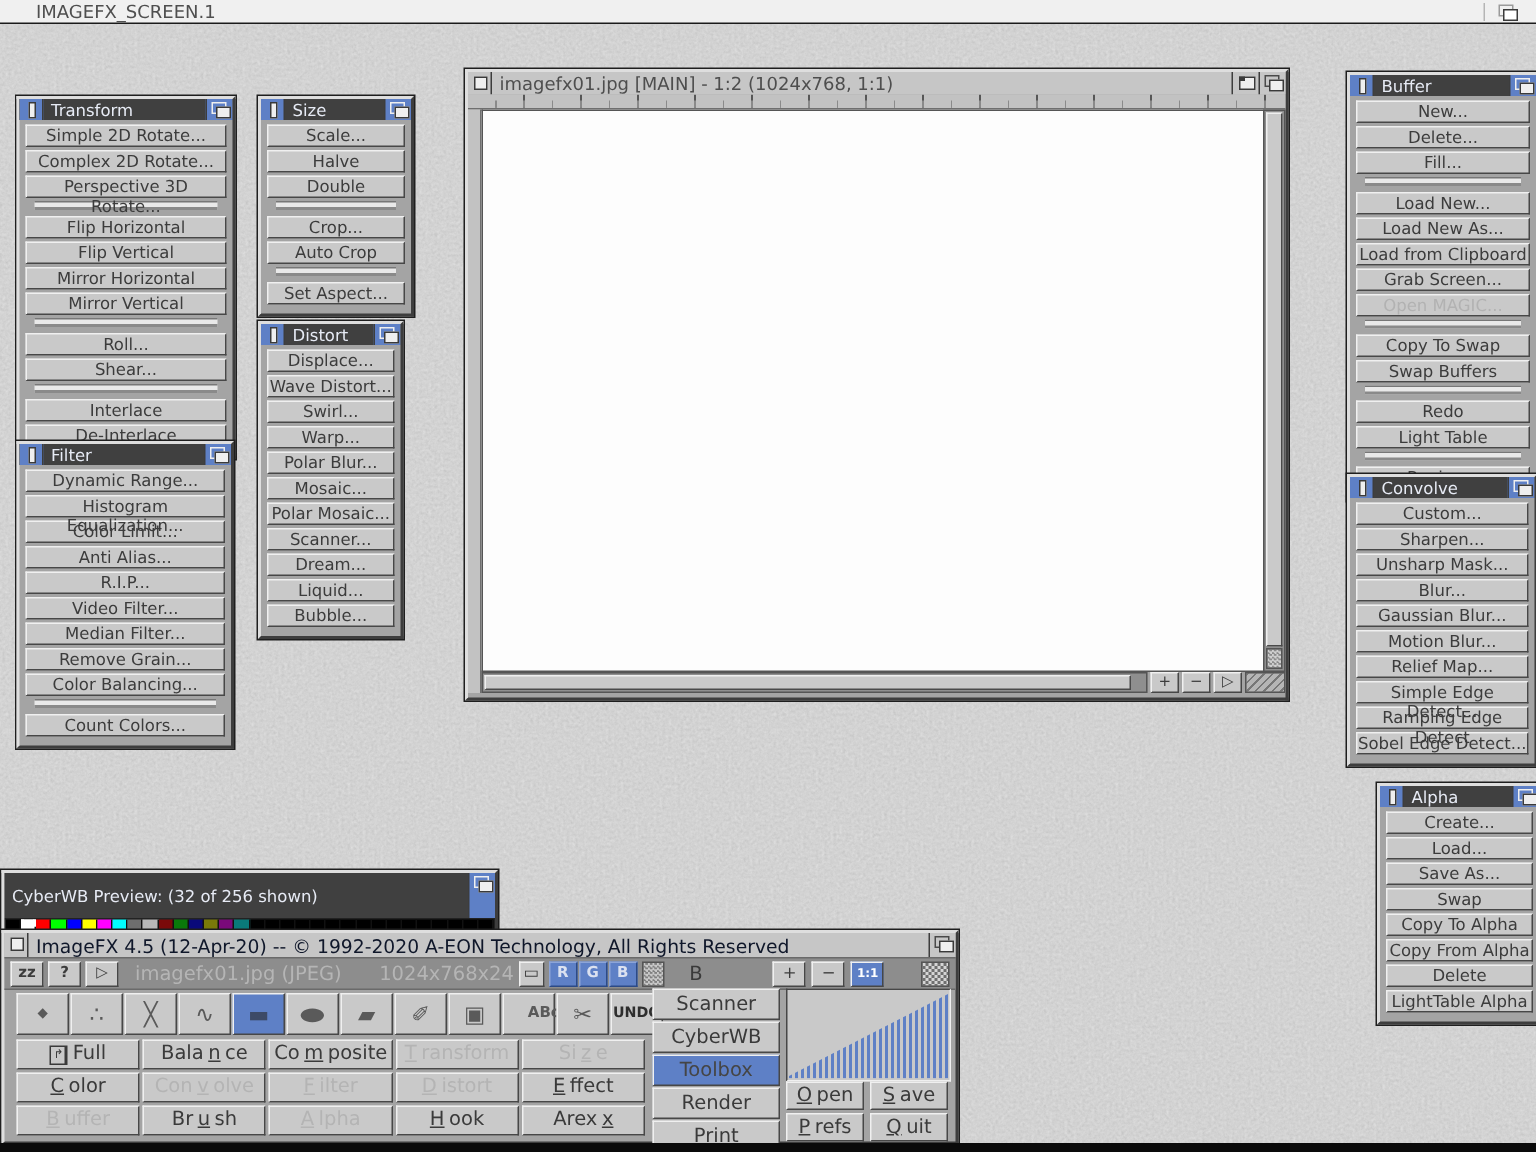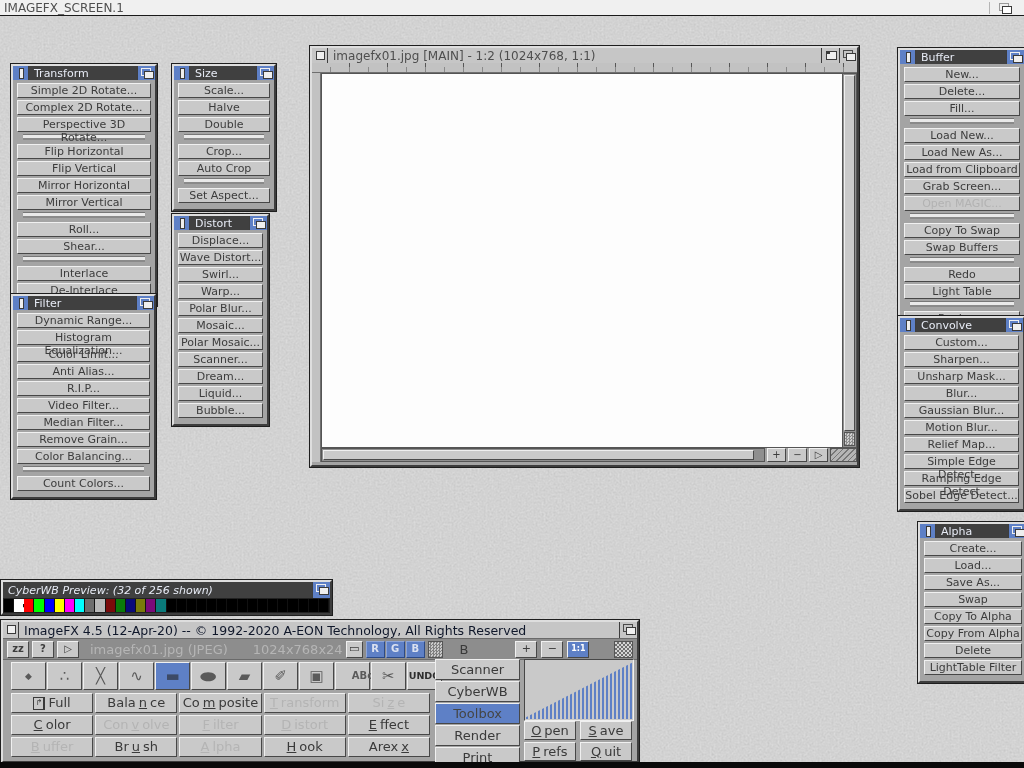--- a/index.html
+++ b/index.html
@@ -4,21 +4,21 @@
 <style>
   html,body{margin:0;padding:0;}
   body{width:1024px;height:768px;overflow:hidden;position:relative;
        font-family:"DejaVu Sans",sans-serif;background:#979797;}
   #stage{position:absolute;inset:0;width:1024px;height:768px;}
   #texture{position:absolute;left:0;top:16px;width:1024px;height:752px;z-index:0;}
 
   
   .screenbar{position:absolute;left:0;top:0;width:1024px;height:15px;background:#f0f0f0;
              border-bottom:1px solid #1a1a1a;z-index:4;display:flex;align-items:center;}
-  .screenbar .stitle{color:#4f4f4f;font-size:12px;padding-left:4px;flex:1;}
+  .screenbar .stitle{color:#4f4f4f;font-size:12px;padding-left:24px;flex:1;}
   .screenbar .sep{width:1px;height:12px;background:#b5b5b5;margin-right:6px;}
   .sdepth{position:relative;width:22px;height:13px;margin-right:6px;}
 
   
   .window{position:absolute;background:#a4a4a4;border:2px solid;
           border-color:#dedede #3d3d3d #3d3d3d #dedede;box-shadow:0 0 0 1px #1e1e1e;z-index:2;}
   .titlebar{height:14px;display:flex;align-items:center;position:relative;overflow:hidden;}
   .titlebar.blue{background:#404040;}
   .titlebar.gray{background:#c6c6c6;}
   .titlebar .title{font-size:11px;padding-left:5px;white-space:nowrap;flex:1;overflow:hidden;}
@@ -58,21 +58,21 @@
   .vgad{height:12px;margin:0 1px 1px;background:repeating-conic-gradient(#8c8c8c 0% 25%,#cfcfcf 0% 50%) 0 0/3px 3px;border:1px solid #555;}
   .main-bottom{height:14px;display:flex;align-items:stretch;background:#a4a4a4;}
   .hscroll{flex:1;background:#8f8f8f;border:1px solid #555;display:flex;}
   .hthumb{width:97%;margin:1px;background:#cacaca;border:1px solid;border-color:#efefef #4a4a4a #4a4a4a #efefef;}
   .sgad{width:17px;margin-left:2px;background:#c9c9c9;border:1px solid;border-color:#f0f0f0 #474747 #474747 #f0f0f0;
         font-size:10px;line-height:11px;text-align:center;color:#3c3c3c;}
   .corner{width:25px;margin-left:2px;border:1px solid #555;background:
      repeating-linear-gradient(135deg,#777 0 1px,#b5b5b5 1px 4px);}
 
   
-  #palette-window .titlebar{height:16px;font-style:italic;}
+  #palette-window .titlebar{height:30px;}
   .swatchrow{display:flex;height:13px;background:#222;padding:1px;}
   .swatch{flex:1;border-right:1px solid #111;}
   .swatch.sel{outline:2px dashed #fff;outline-offset:-2px;position:relative;z-index:1;}
 
   
   #toolbar-window .titlebar{height:16px;}
   #toolbar-window .title{font-size:12.5px;}
   .inforow{height:20px;background:#8d8d8d;border-top:1px solid #6a6a6a;border-bottom:1px solid #6a6a6a;
            display:flex;align-items:center;gap:3px;padding:0 4px;}
   .mini{width:20px;height:15px;background:#c9c9c9;border:1px solid;border-color:#f0f0f0 #474747 #474747 #f0f0f0;
@@ -322,21 +322,21 @@
         </span>
     </div>
     <div class="panel-body">
         <div class="pbtn">Create...</div>
         <div class="pbtn">Load...</div>
         <div class="pbtn">Save As...</div>
         <div class="pbtn">Swap</div>
         <div class="pbtn">Copy To Alpha</div>
         <div class="pbtn">Copy From Alpha</div>
         <div class="pbtn">Delete</div>
-        <div class="pbtn">LightTable Filter</div>
+        <div class="pbtn">LightTable Alpha</div>
       </div>
   </div>
 
   <div class="window" id="main-window" style="left:310px;top:46px;width:545px;height:417px;">
     <div class="titlebar gray">
       <span class="gad left">
           <span class="closebox"></span>
         </span>
       <span class="title">imagefx01.jpg [MAIN] - 1:2 (1024x768, 1:1)</span>
       <span class="gad right">

